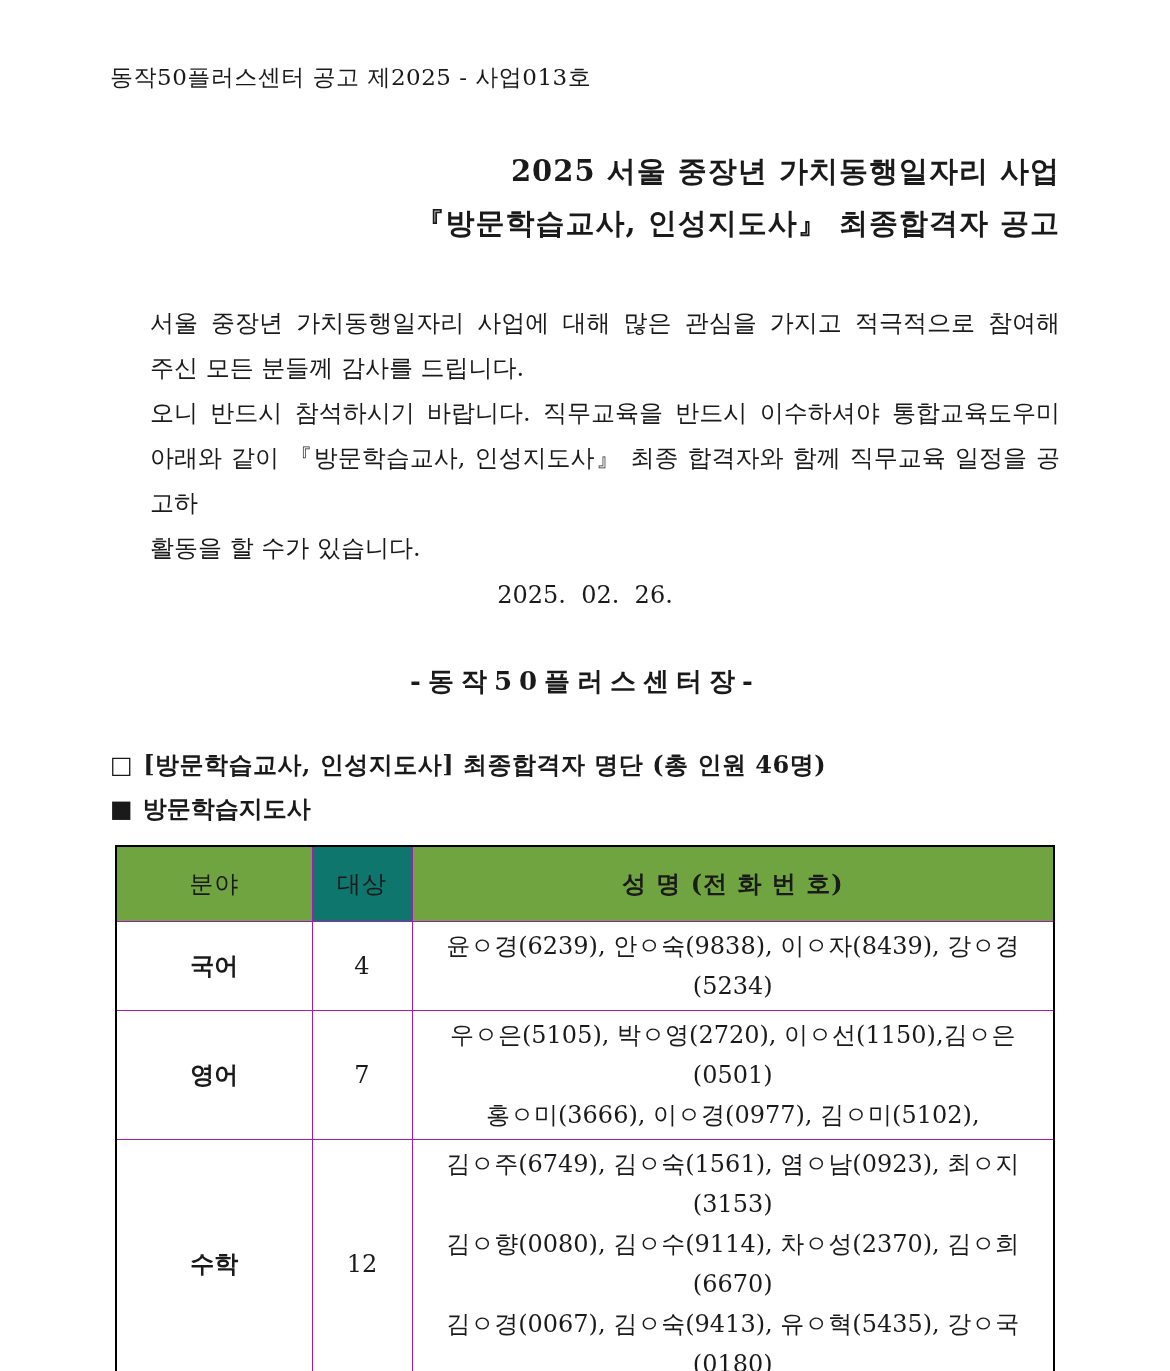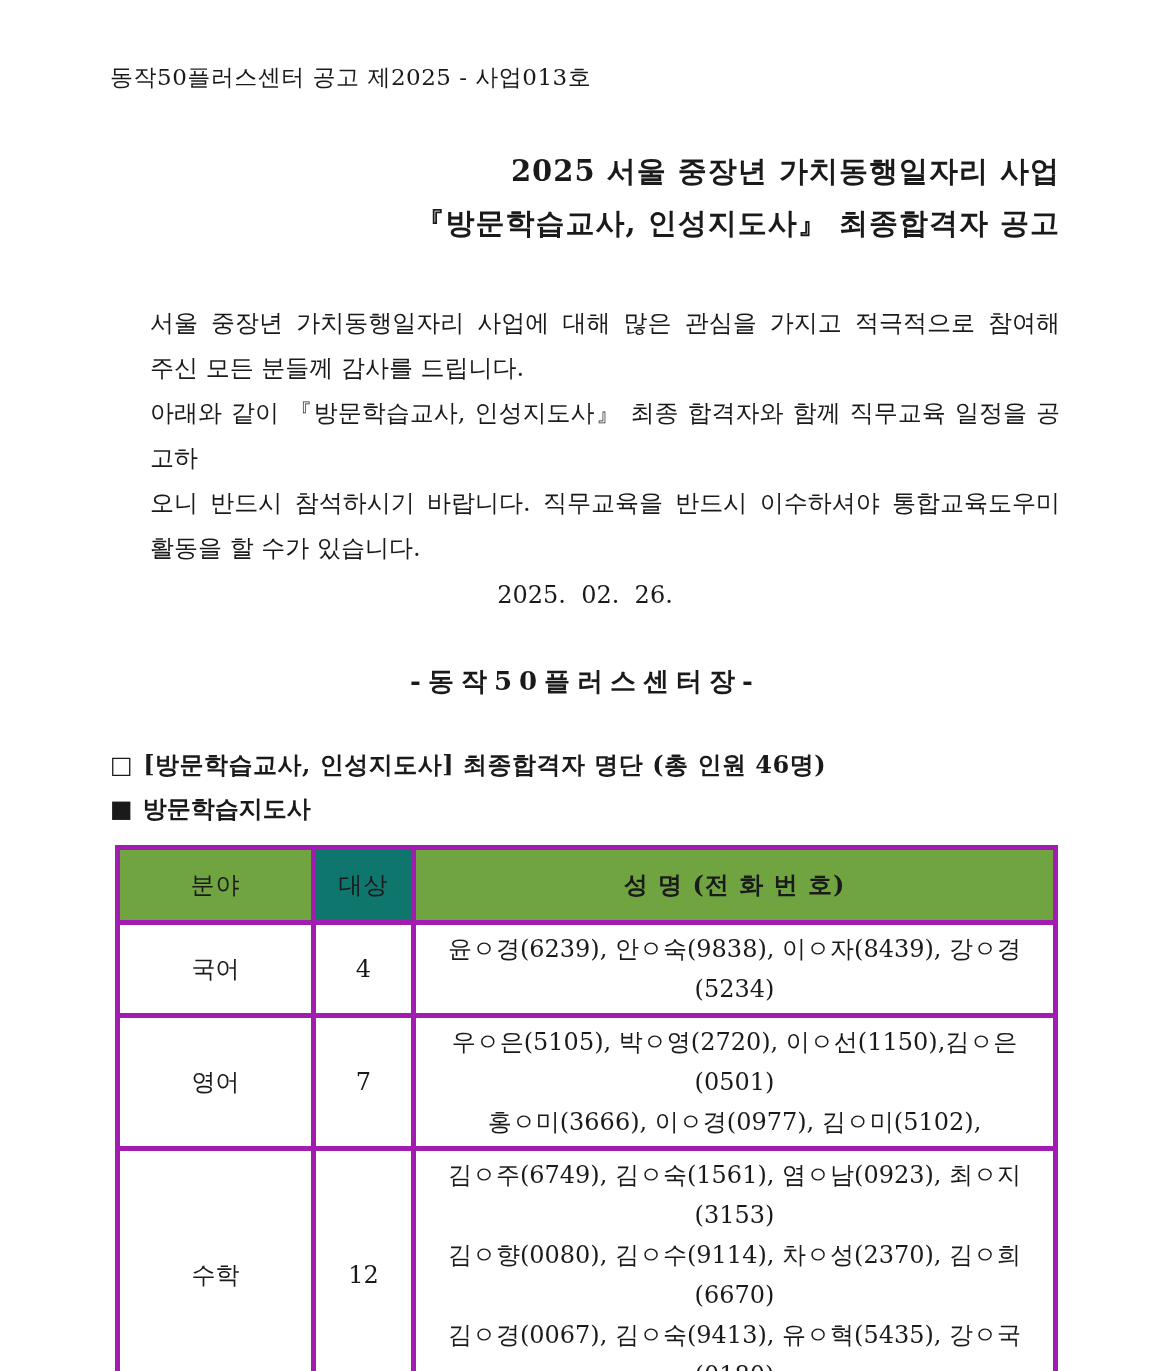--- a/index.html
+++ b/index.html
@@ -80,52 +80,52 @@
   }
   table.roster {
     margin-top: 20px;
     margin-left: 5px;
     width: 938px;
     border-collapse: collapse;
     table-layout: fixed;
     border: 2px solid #000;
   }
   table.roster td {
-    border: 5px solid #a21caf;
+    border: 1px solid #a21caf;
     text-align: center;
     vertical-align: middle;
     font-size: 24px;
     padding: 4px 6px;
   }
   table.roster tr.head td {
     background: #6FA440;
     height: 75px;
     font-weight: normal;
     letter-spacing: 1px;
   }
-  td.field-cell { font-weight: normal; }
+  td.field-cell { font-weight: bold; }
   td.names-cell .name-line { line-height: 40px; }
 </style>
 </head>
 <body>
 
 <div class="page">
 
   <div class="doc-number">동작50플러스센터 공고 제2025 - 사업013호</div>
 
   <div class="title-block">
     <div class="title-line">2025 서울 중장년 가치동행일자리 사업</div>
     <div class="title-line">『방문학습교사, 인성지도사』 최종합격자 공고</div>
   </div>
 
   <div class="body-block">
     <div class="body-line just">서울 중장년 가치동행일자리 사업에 대해 많은 관심을 가지고 적극적으로 참여해</div>
     <div class="body-line">주신 모든 분들께 감사를 드립니다.</div>
+    <div class="body-line just">오니 반드시 참석하시기 바랍니다. 직무교육을 반드시 이수하셔야 통합교육도우미</div>
     <div class="body-line just">아래와 같이 『방문학습교사, 인성지도사』 최종 합격자와 함께 직무교육 일정을 공고하</div>
-    <div class="body-line just">오니 반드시 참석하시기 바랍니다. 직무교육을 반드시 이수하셔야 통합교육도우미</div>
     <div class="body-line">활동을 할 수가 있습니다.</div>
     <div class="date-line">2025.  02.  26.</div>
   </div>
 
   <div class="signer-line">-동작50플러스센터장-</div>
 
   <div class="section-title">
     <span class="bullet">□</span><span>[방문학습교사, 인성지도사] 최종합격자 명단 (총 인원 46명)</span>
   </div>
 

